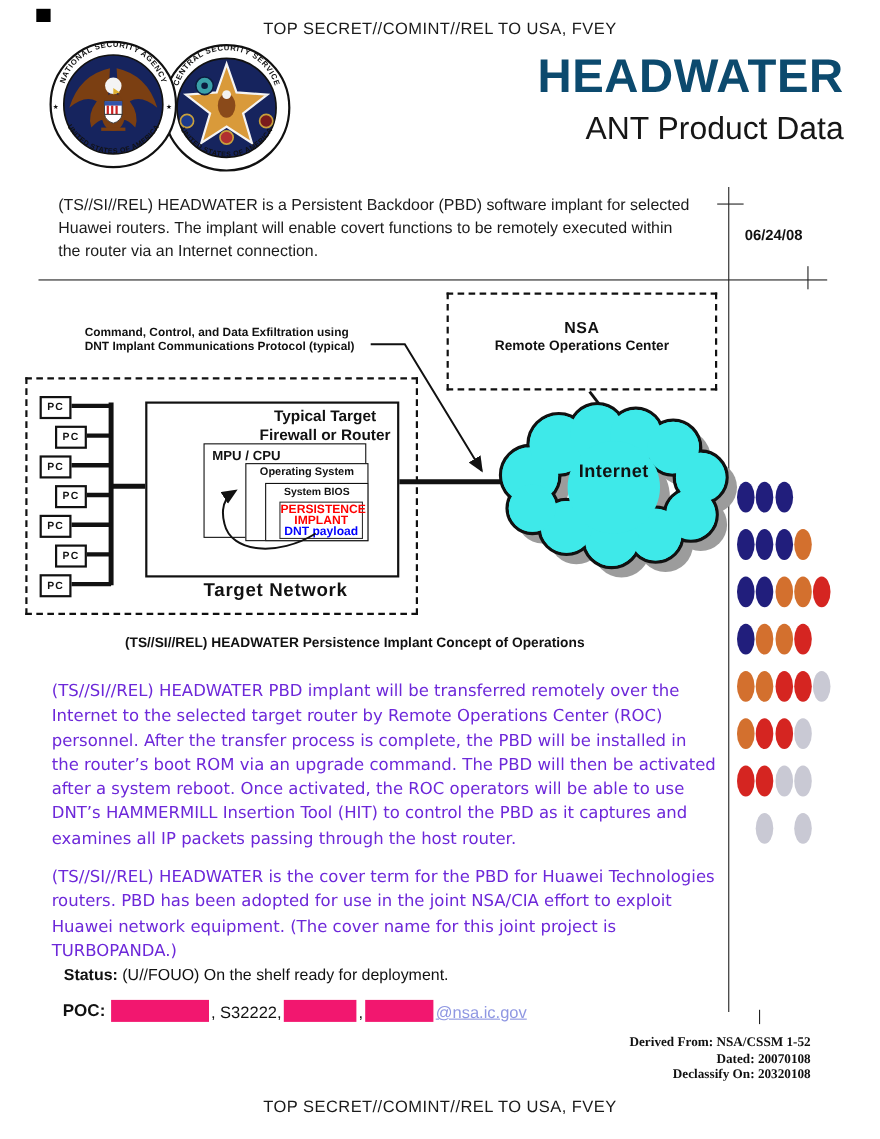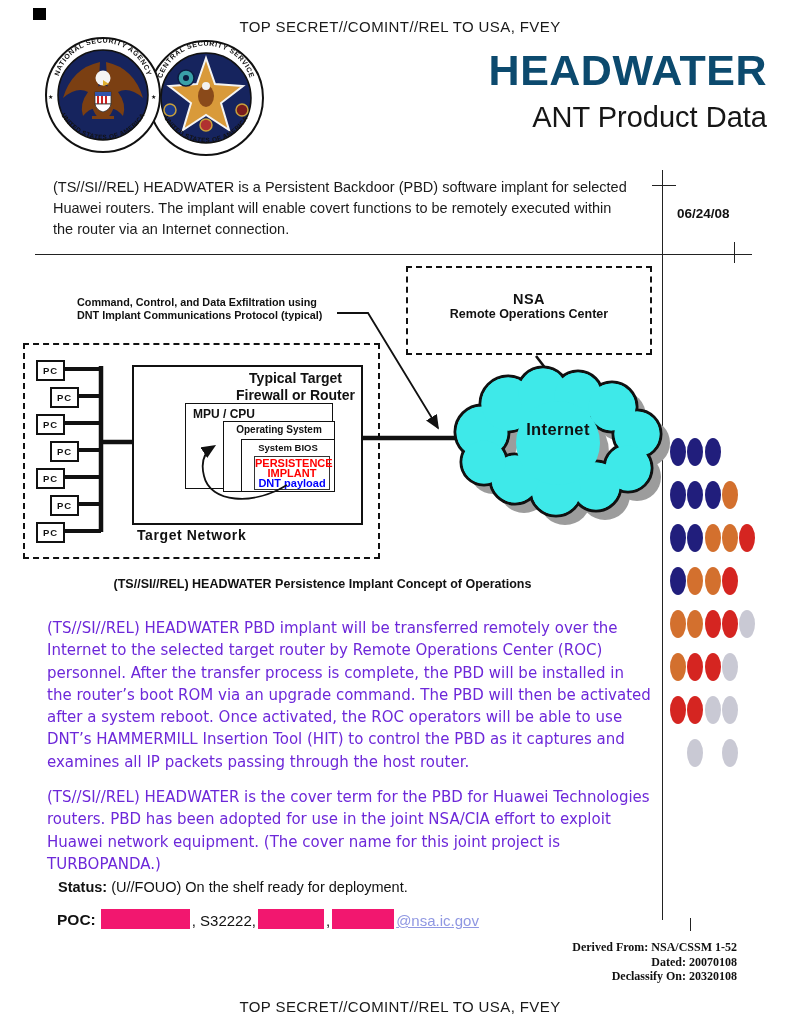--- a/index.html
+++ b/index.html
@@ -24,21 +24,21 @@
   .router-title{left:132px;top:370px;width:231px;text-align:center;font-weight:bold;font-size:14px;line-height:16.5px;z-index:3;margin-left:48px;}
   .mpu-box{left:185px;top:403px;width:146px;height:84px;border:1.5px solid #111;background:#fff;z-index:3;}
   .mpu-label{padding:3px 0 0 7px;font-weight:bold;font-size:12px;}
   .os-box{left:223px;top:421px;width:110px;height:69px;border:1.5px solid #111;background:#fff;z-index:4;text-align:center;}
   .os-label{padding-top:2px;font-weight:bold;font-size:10px;}
   .bios-box{left:241px;top:439px;width:92px;height:51px;border:1.5px solid #111;background:#fff;z-index:5;text-align:center;}
   .bios-label{padding-top:2px;font-weight:bold;font-size:9.5px;}
   .implant-box{left:254px;top:456px;width:74px;height:30px;border:1px solid #333;background:#fff;z-index:6;text-align:center;font-weight:bold;font-size:11px;line-height:9.8px;padding-top:2px;}
   .pc-box{width:25px;height:17px;border:2px solid #111;background:#fff;z-index:3;position:absolute;
           display:flex;align-items:center;justify-content:center;font-weight:bold;font-size:9.5px;letter-spacing:1px;}
-  .tn-label{left:137px;top:527px;width:200px;text-align:left;font-weight:bold;font-size:14px;letter-spacing:.6px;z-index:3;}
+  .tn-label{left:116px;top:527px;width:200px;text-align:right;font-weight:bold;font-size:17px;letter-spacing:.6px;z-index:3;}
   .cloud-label{left:498px;top:420px;width:120px;text-align:center;font-weight:bold;font-size:16.5px;z-index:4;letter-spacing:.4px;}
   .caption{left:30px;top:577px;width:585px;text-align:center;font-weight:bold;font-size:12.5px;}
   .para{left:47px;width:606px;font-family:"DejaVu Sans",sans-serif;font-size:15px;line-height:22.3px;color:#6d28d9;}
   .status-line{left:58px;top:879px;font-size:14.5px;}
   .poc-line{left:57px;top:909px;display:flex;align-items:flex-end;font-size:15px;}
   .redact{display:inline-block;height:20px;margin:0 2px;}
   .email{text-decoration:underline;}
   .derived{left:437px;top:940px;width:300px;text-align:right;font-weight:bold;font-size:12px;line-height:14.5px;font-family:Liberation Serif, serif;}
   .footer{left:0;top:998px;width:800px;text-align:center;font-size:15px;letter-spacing:.4px;color:#1a1a1a;}
   svg{display:block;}

